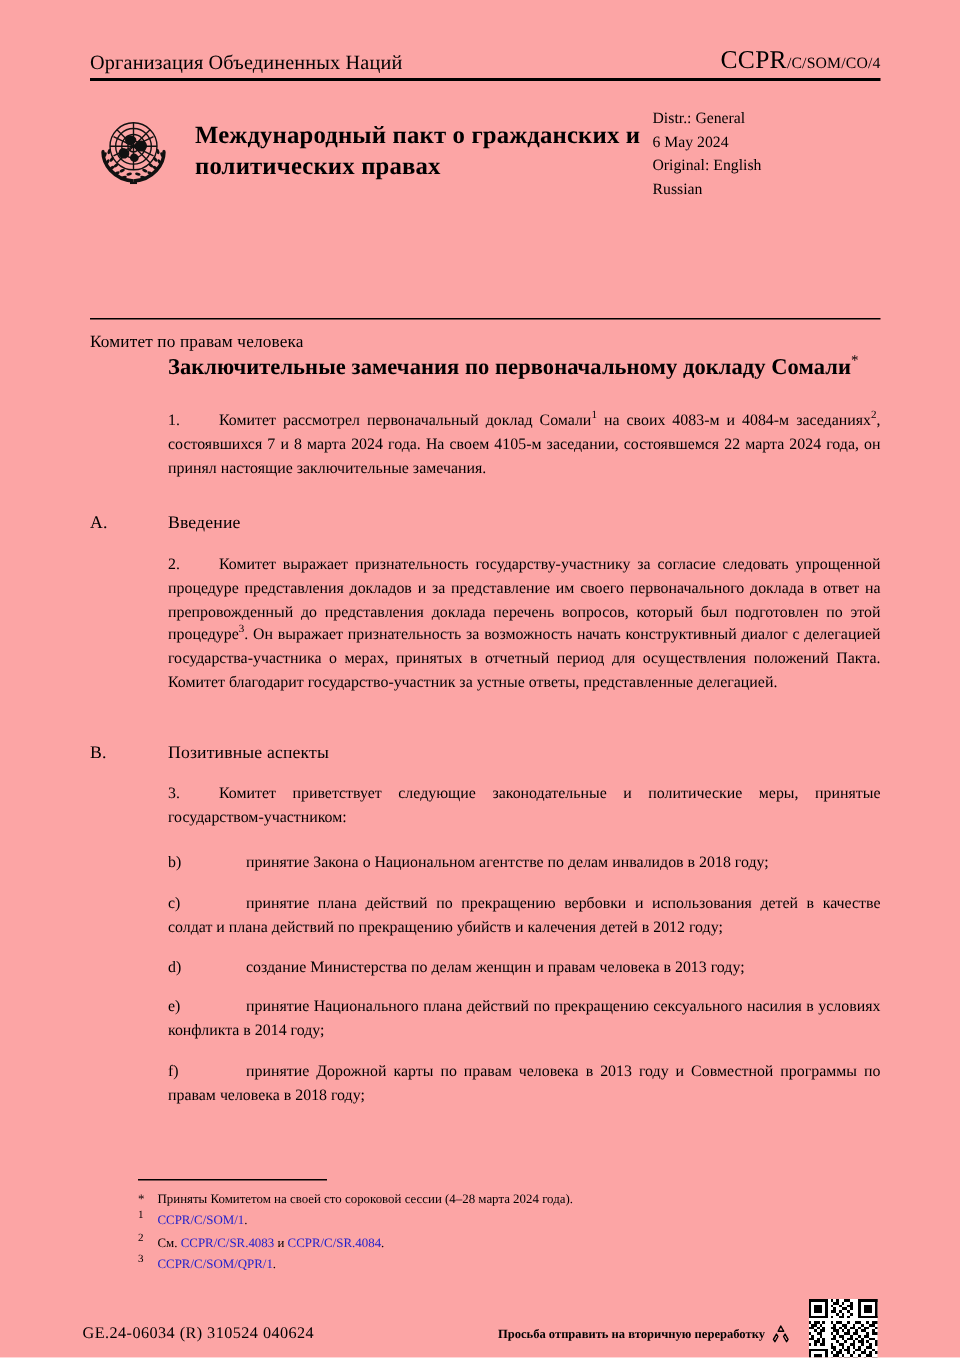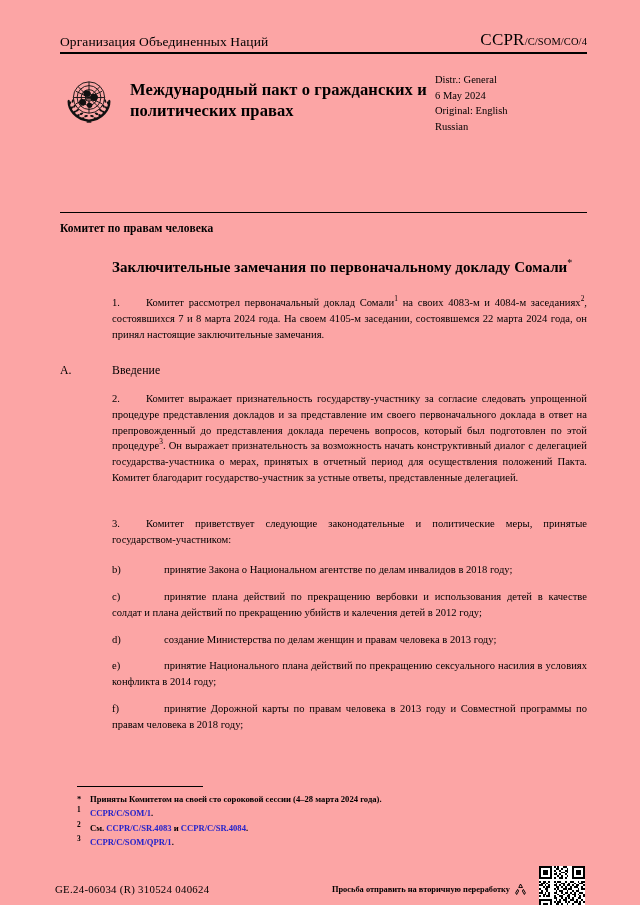--- a/index.html
+++ b/index.html
@@ -101,23 +101,22 @@
 
   
   .content {
     position: absolute;
     left: 60px;
     top: 222px;
     width: 527px;
   }
   .committee {
     font-size: 11.5px;
-    font-weight: bold;
+    font-weight: normal;
     letter-spacing: 0.1px;
-    margin-bottom: 22px;
   }
   .doc-title {
     margin-left: 52px;
     font-size: 15px;
     font-weight: bold;
     line-height: 1.34;
     letter-spacing: 0.05px;
     margin-bottom: 18px;
   }
   .doc-title .star {
@@ -164,24 +163,23 @@
     display: inline-block;
     width: 52px;
     text-indent: 0;
   }
   .spacer-sm { height: 6px; }
   .spacer-md { height: 16px; }
 
   
   .footnotes {
     position: absolute;
-    left: 77px;
+    left: 92px;
     top: 786px;
     width: 420px;
-    font-weight: bold;
   }
   .fn-rule {
     width: 126px;
     height: 0;
     border-top: 1px solid #000;
     margin-bottom: 6px;
   }
   .fn {
     font-size: 8.6px;
     line-height: 1.55;
@@ -330,20 +328,23 @@
 
     <h2 class="section">
       <span class="sec-letter">A.</span><span>Введение</span>
     </h2>
     <p class="para">
       <span class="num">2.</span><span id="p2-text">Комитет выражает признательность государству-участнику за согласие следовать упрощенной процедуре представления докладов и за представление им своего первоначального доклада в ответ на препровожденный до представления доклада перечень вопросов, который был подготовлен по этой процедуре<sup>3</sup>. Он выражает признательность за возможность начать конструктивный диалог с делегацией государства-участника о мерах, принятых в отчетный период для осуществления положений Пакта. Комитет благодарит государство-участник за устные ответы, представленные делегацией.</span>
     </p>
 
     <div class="spacer-md"></div>
 
+    <h2 class="section">
+      <span class="sec-letter">B.</span><span>Позитивные аспекты</span>
+    </h2>
     <p class="para">
       <span class="num">3.</span><span>Комитет приветствует следующие законодательные и политические меры, принятые государством-участником:</span>
     </p>
 
     <div id="section-b-items">
         <p class="subitem"><span class="lbl">b)</span><span>принятие Закона о Национальном агентстве по делам инвалидов в 2018 году;</span></p>
         <p class="subitem"><span class="lbl">c)</span><span>принятие плана действий по прекращению вербовки и использования детей в качестве солдат и плана действий по прекращению убийств и калечения детей в 2012 году;</span></p>
         <p class="subitem"><span class="lbl">d)</span><span>создание Министерства по делам женщин и правам человека в 2013 году;</span></p>
         <p class="subitem"><span class="lbl">e)</span><span>принятие Национального плана действий по прекращению сексуального насилия в условиях конфликта в 2014 году;</span></p>
         <p class="subitem"><span class="lbl">f)</span><span>принятие Дорожной карты по правам человека в 2013 году и Совместной программы по правам человека в 2018 году;</span></p>

